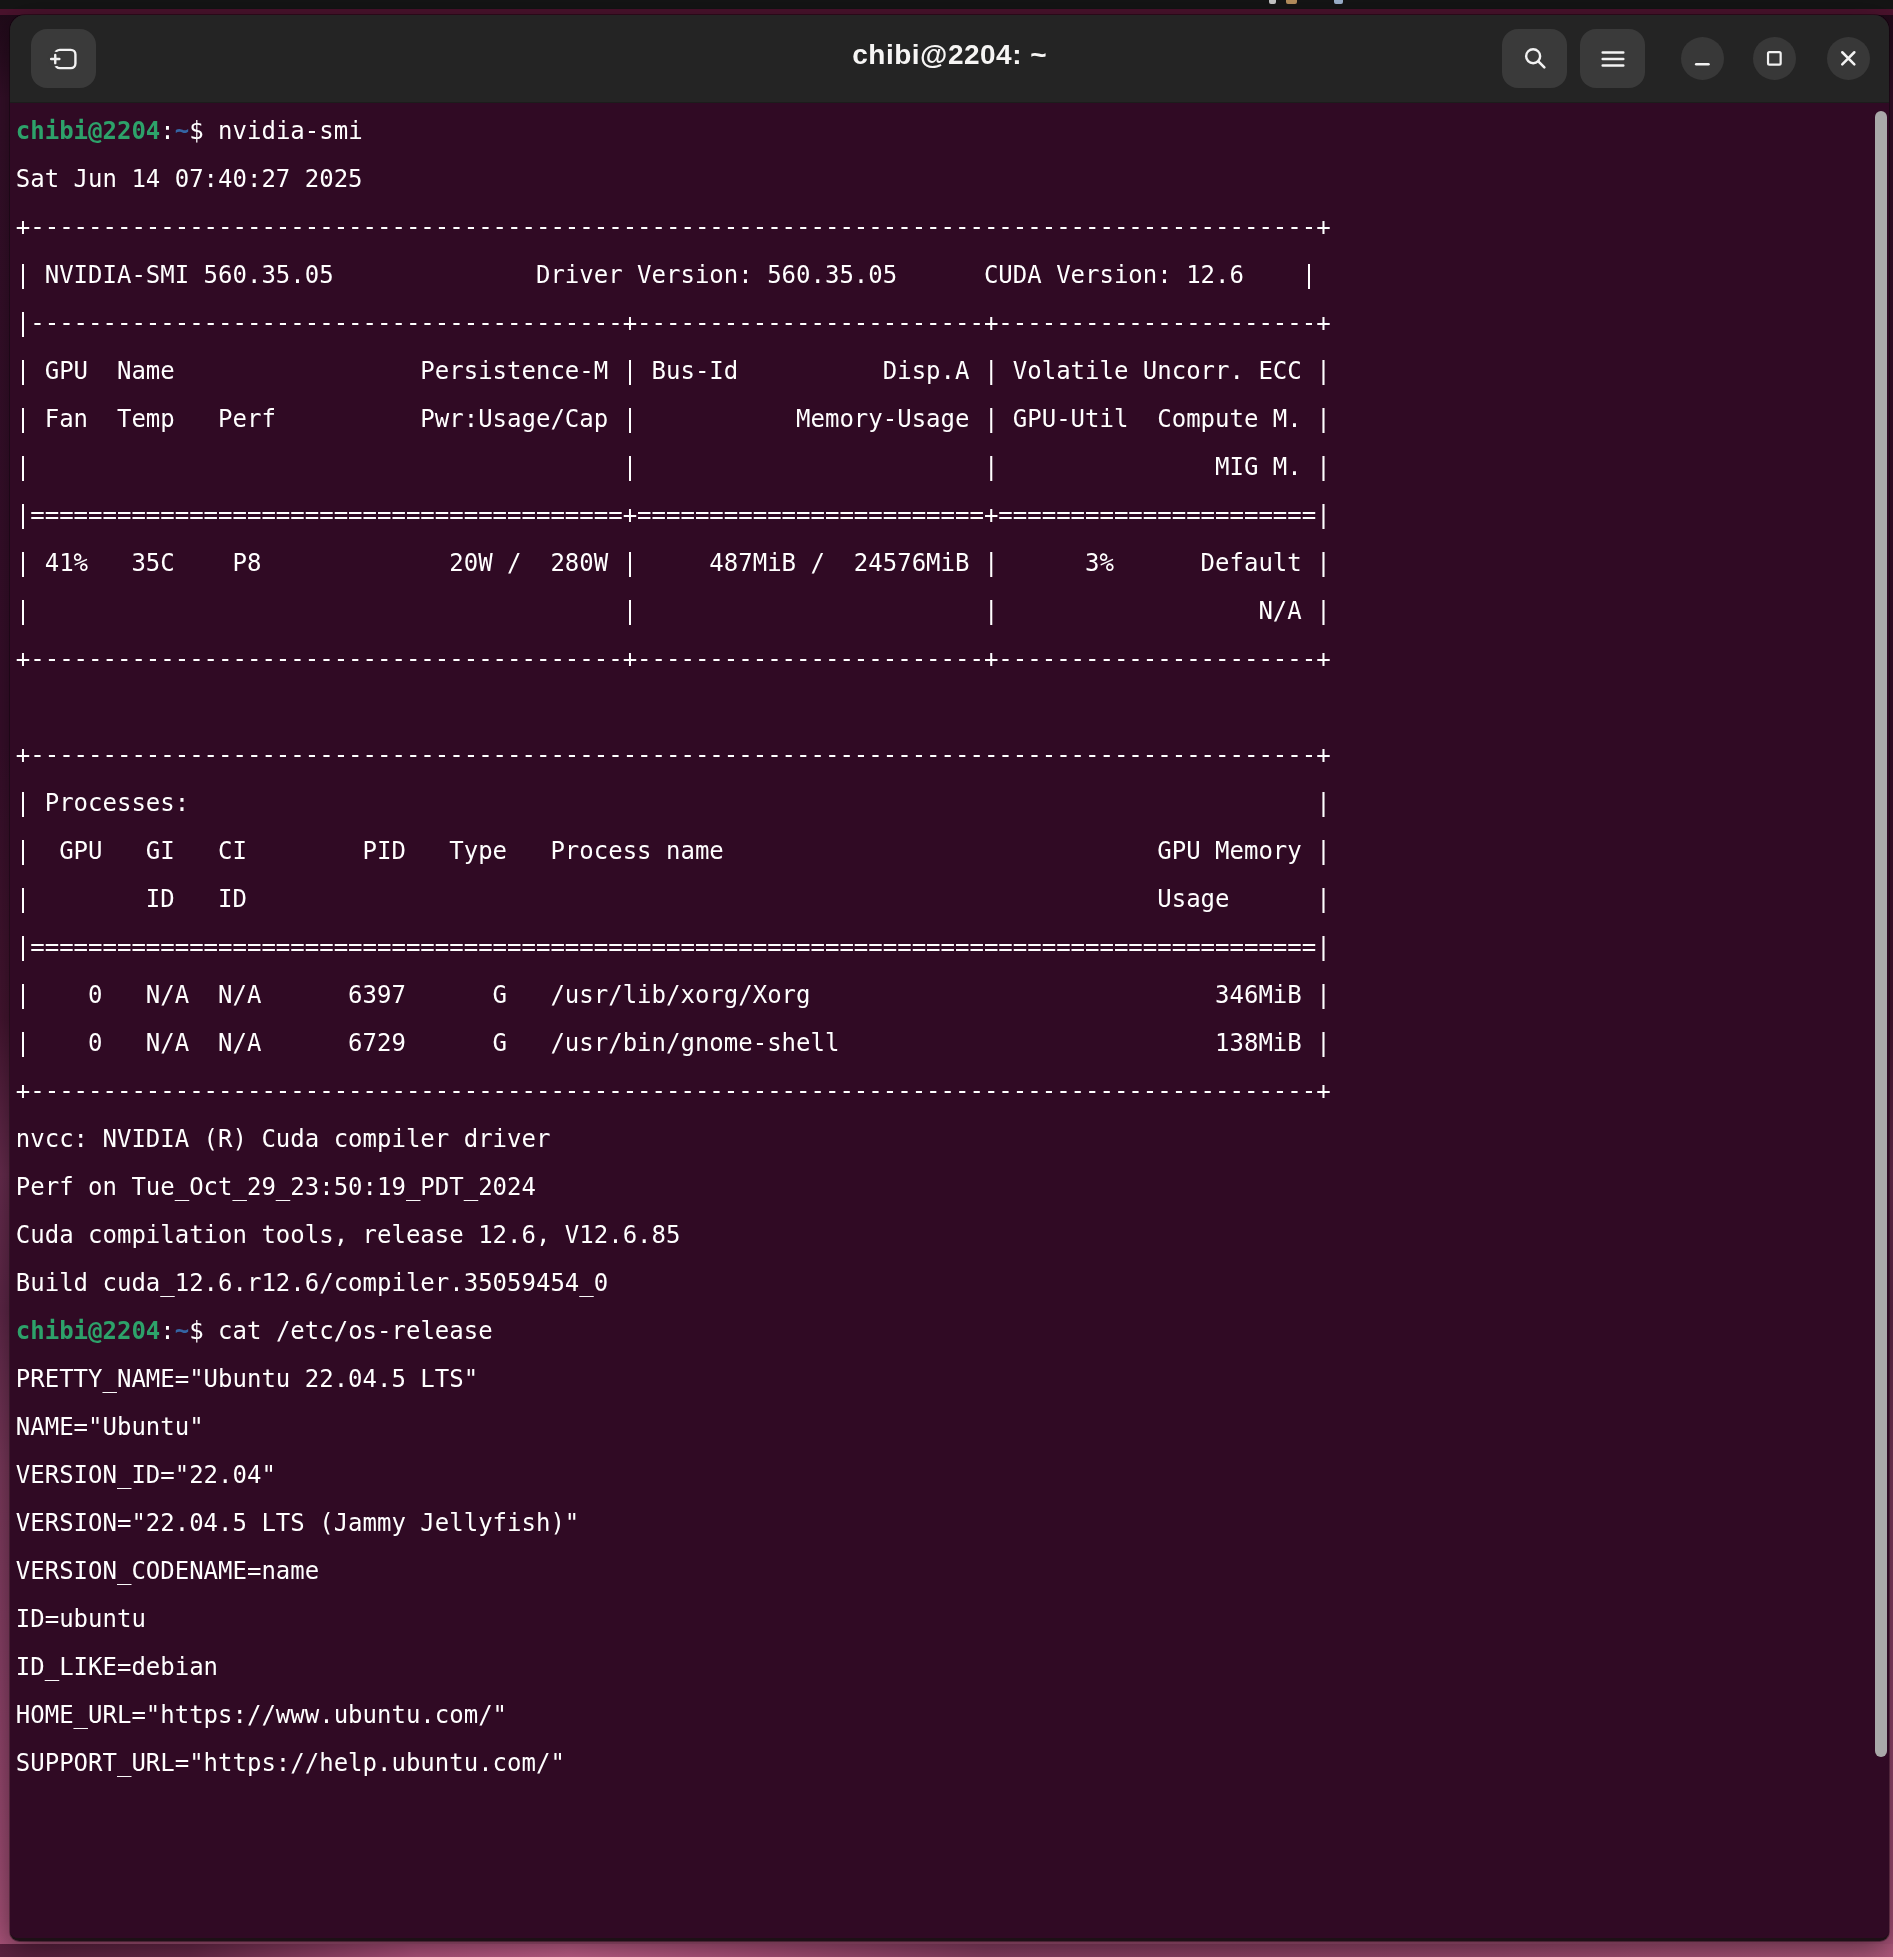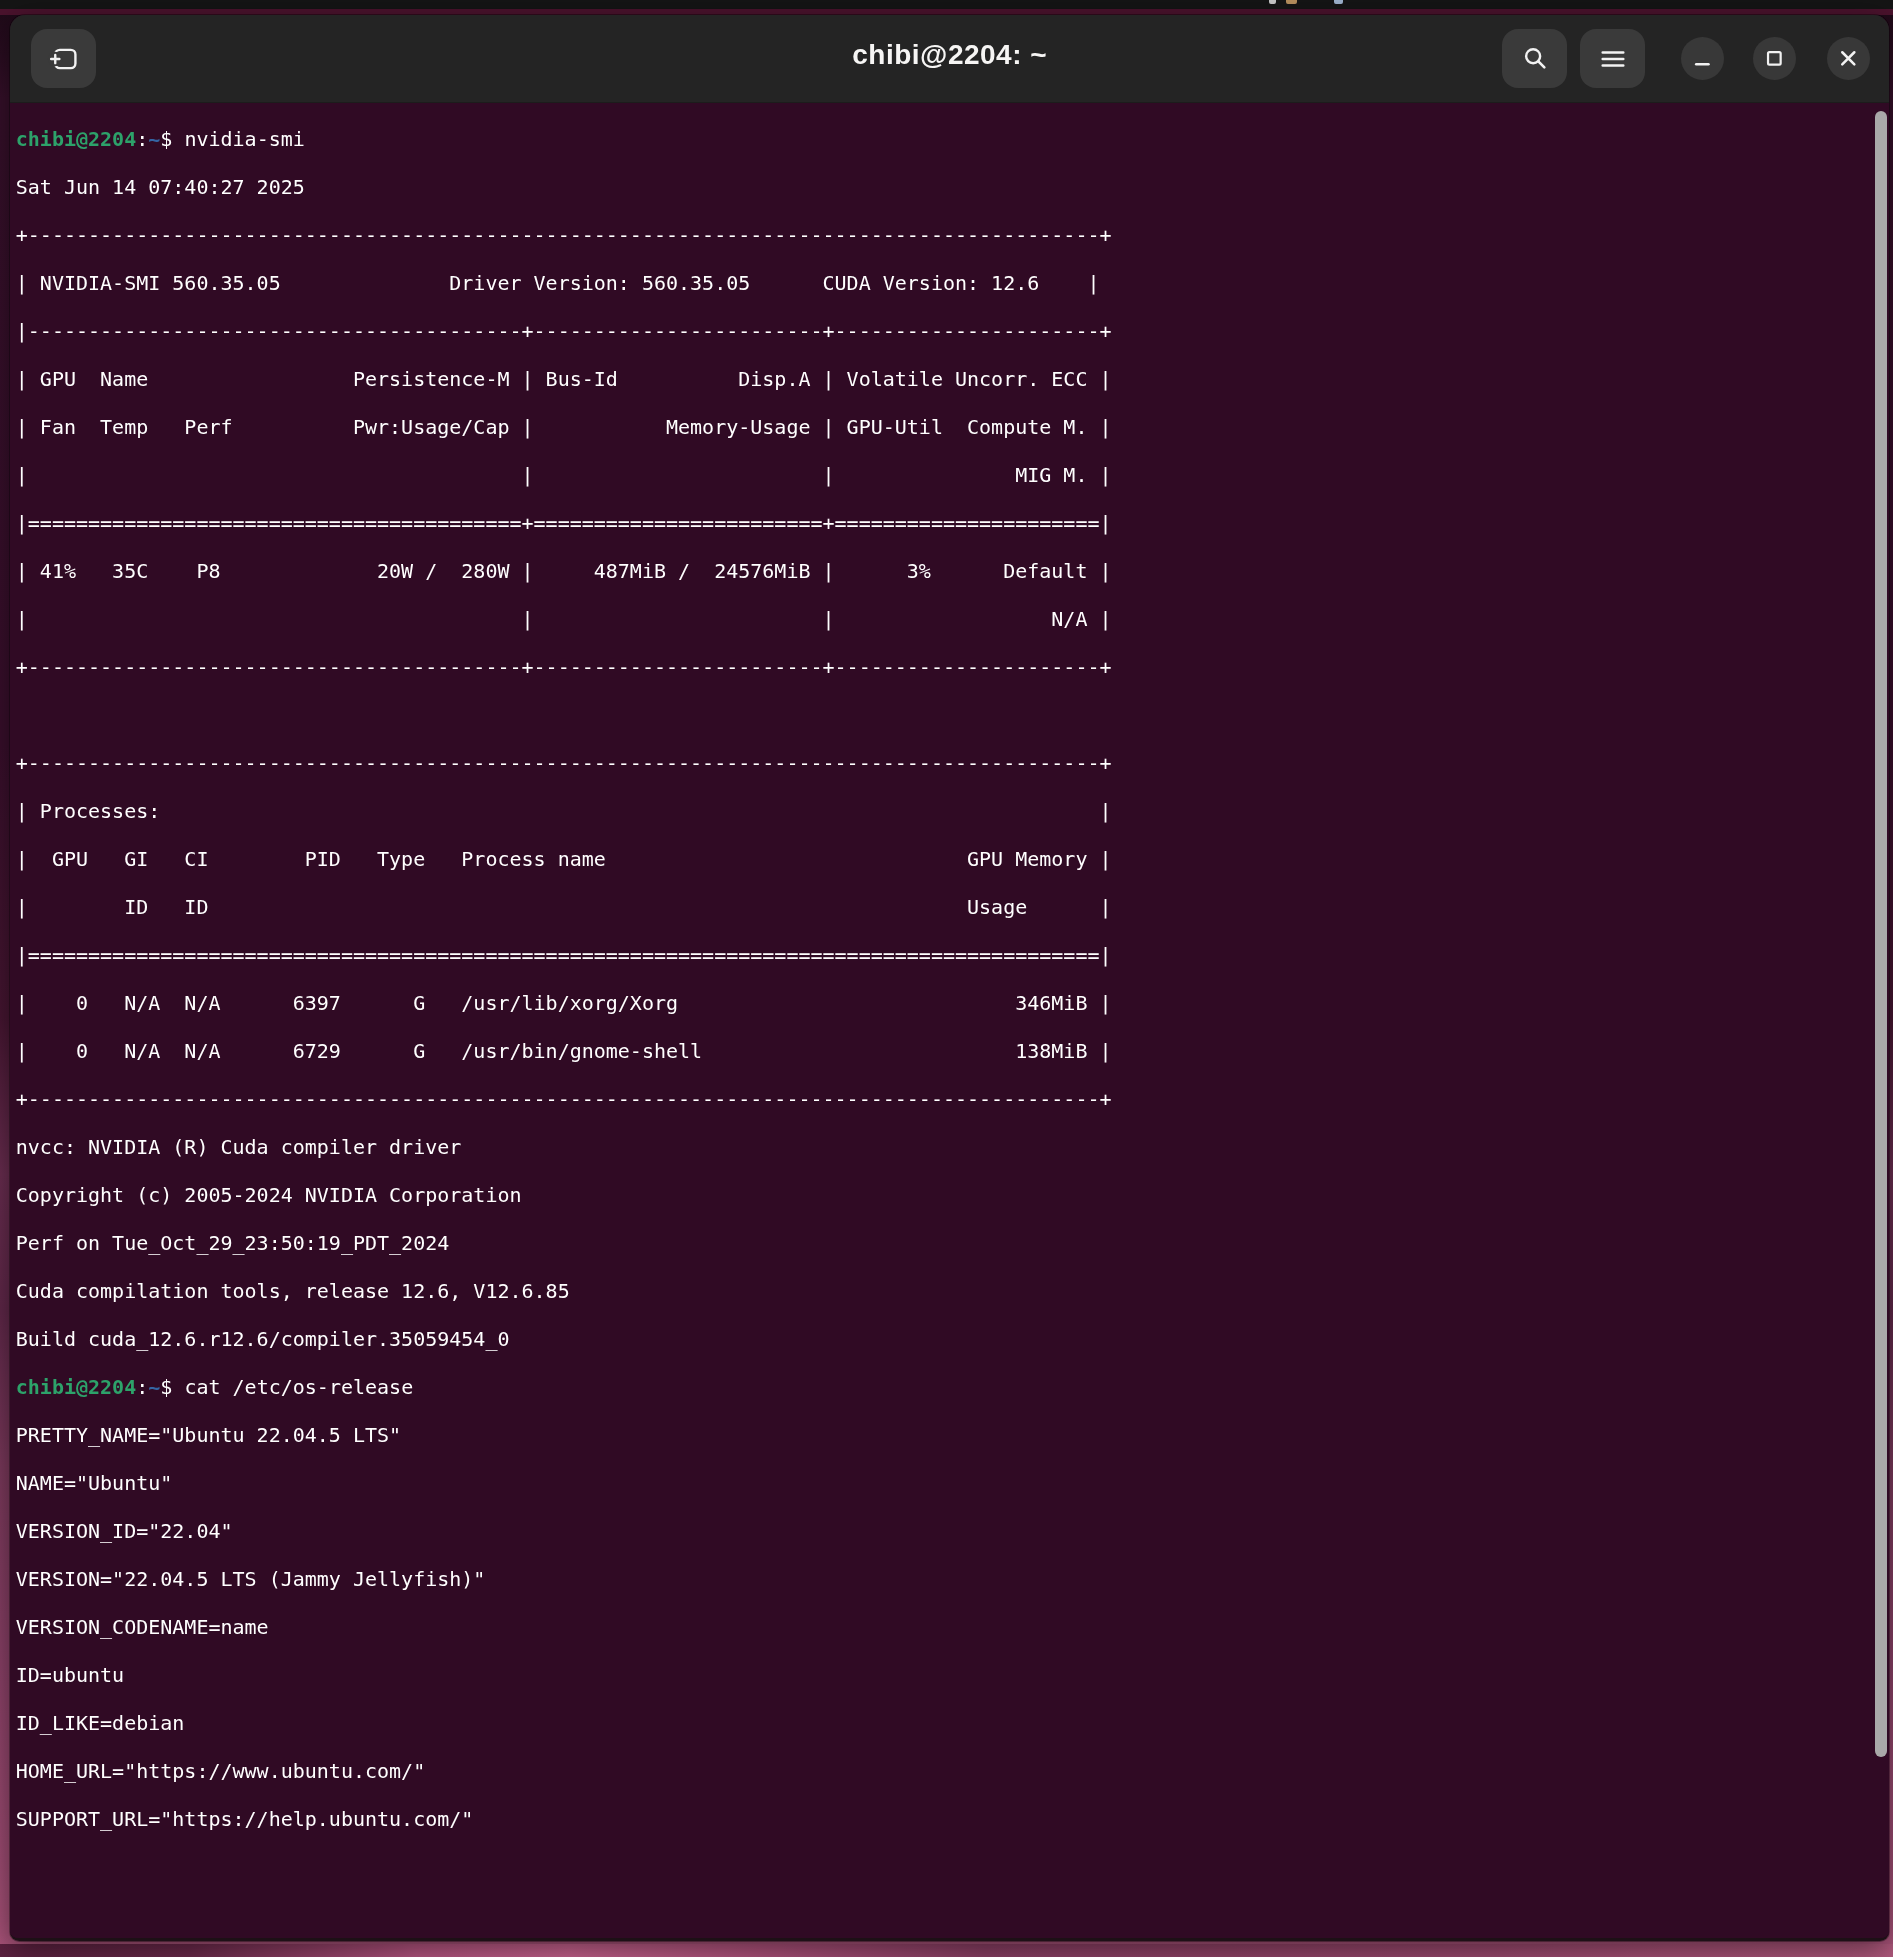--- a/index.html
+++ b/index.html
@@ -27,22 +27,22 @@
   .titlebar{position:relative;height:88px;background:var(--titlebar-bg);border-bottom:0.9px solid #1c1c1c;}
   .title{position:absolute;left:0;right:0;top:0;height:80px;display:flex;align-items:center;justify-content:center;
     color:#f6f5f4;font-weight:bold;font-size:28px;letter-spacing:0.5px;}
   .tb-btn{position:absolute;top:14px;width:65px;height:59px;border-radius:16px;background:var(--button-bg);
     display:flex;align-items:center;justify-content:center;cursor:pointer;}
   .tb-circle{position:absolute;top:22px;width:43px;height:43px;border-radius:50%;background:var(--circle-bg);
     display:flex;align-items:center;justify-content:center;cursor:pointer;}
   #btn-newtab{left:20.4px;} #btn-search{left:1492px;} #btn-menu{left:1570px;}
   #btn-min{left:1671px;} #btn-max{left:1743px;} #btn-close{left:1817px;}
   .terminal{position:absolute;top:89px;left:0;right:0;bottom:0;background:var(--term-bg);}
-  .term-text{position:absolute;top:11px;left:5.6px;font-family:"DejaVu Sans Mono",monospace;
-    font-size:20px;color:var(--fg);}
+  .term-text{position:absolute;top:3px;left:5.6px;font-family:"DejaVu Sans Mono",monospace;
+    font-size:24px;color:var(--fg);}
   .line{height:48px;line-height:48px;white-space:pre;}
   .seg-green{color:var(--green);font-weight:bold;}
   .seg-blue{color:var(--blue);font-weight:bold;}
   .scrollbar{position:absolute;top:6.5px;right:1.9px;width:12px;height:1646px;border-radius:6.5px;background:var(--scrollbar);}
   svg{display:block;}
 </style>
 </head>
 <body>
 
 <div class="top-strip">
@@ -126,21 +126,20 @@
         <div class="line">&nbsp;</div>
         <div class="line">+-----------------------------------------------------------------------------------------+</div>
         <div class="line">| Processes:                                                                              |</div>
         <div class="line">|  GPU   GI   CI        PID   Type   Process name                              GPU Memory |</div>
         <div class="line">|        ID   ID                                                               Usage      |</div>
         <div class="line">|=========================================================================================|</div>
         <div class="line">|    0   N/A  N/A      6397      G   /usr/lib/xorg/Xorg                            346MiB |</div>
         <div class="line">|    0   N/A  N/A      6729      G   /usr/bin/gnome-shell                          138MiB |</div>
         <div class="line">+-----------------------------------------------------------------------------------------+</div>
         <div class="line">nvcc: NVIDIA (R) Cuda compiler driver</div>
-        <div class="line">Copyright (c) 2005-2024 NVIDIA Corporation</div>
         <div class="line">Perf on Tue_Oct_29_23:50:19_PDT_2024</div>
         <div class="line">Cuda compilation tools, release 12.6, V12.6.85</div>
         <div class="line">Build cuda_12.6.r12.6/compiler.35059454_0</div>
         <div class="line"><span class="seg-green">chibi@2204</span><span>:</span><span class="seg-blue">~</span><span>$ </span><span>cat /etc/os-release</span></div>
         <div class="line">PRETTY_NAME="Ubuntu 22.04.5 LTS"</div>
         <div class="line">NAME="Ubuntu"</div>
         <div class="line">VERSION_ID="22.04"</div>
         <div class="line">VERSION="22.04.5 LTS (Jammy Jellyfish)"</div>
         <div class="line">VERSION_CODENAME=name</div>
         <div class="line">ID=ubuntu</div>

